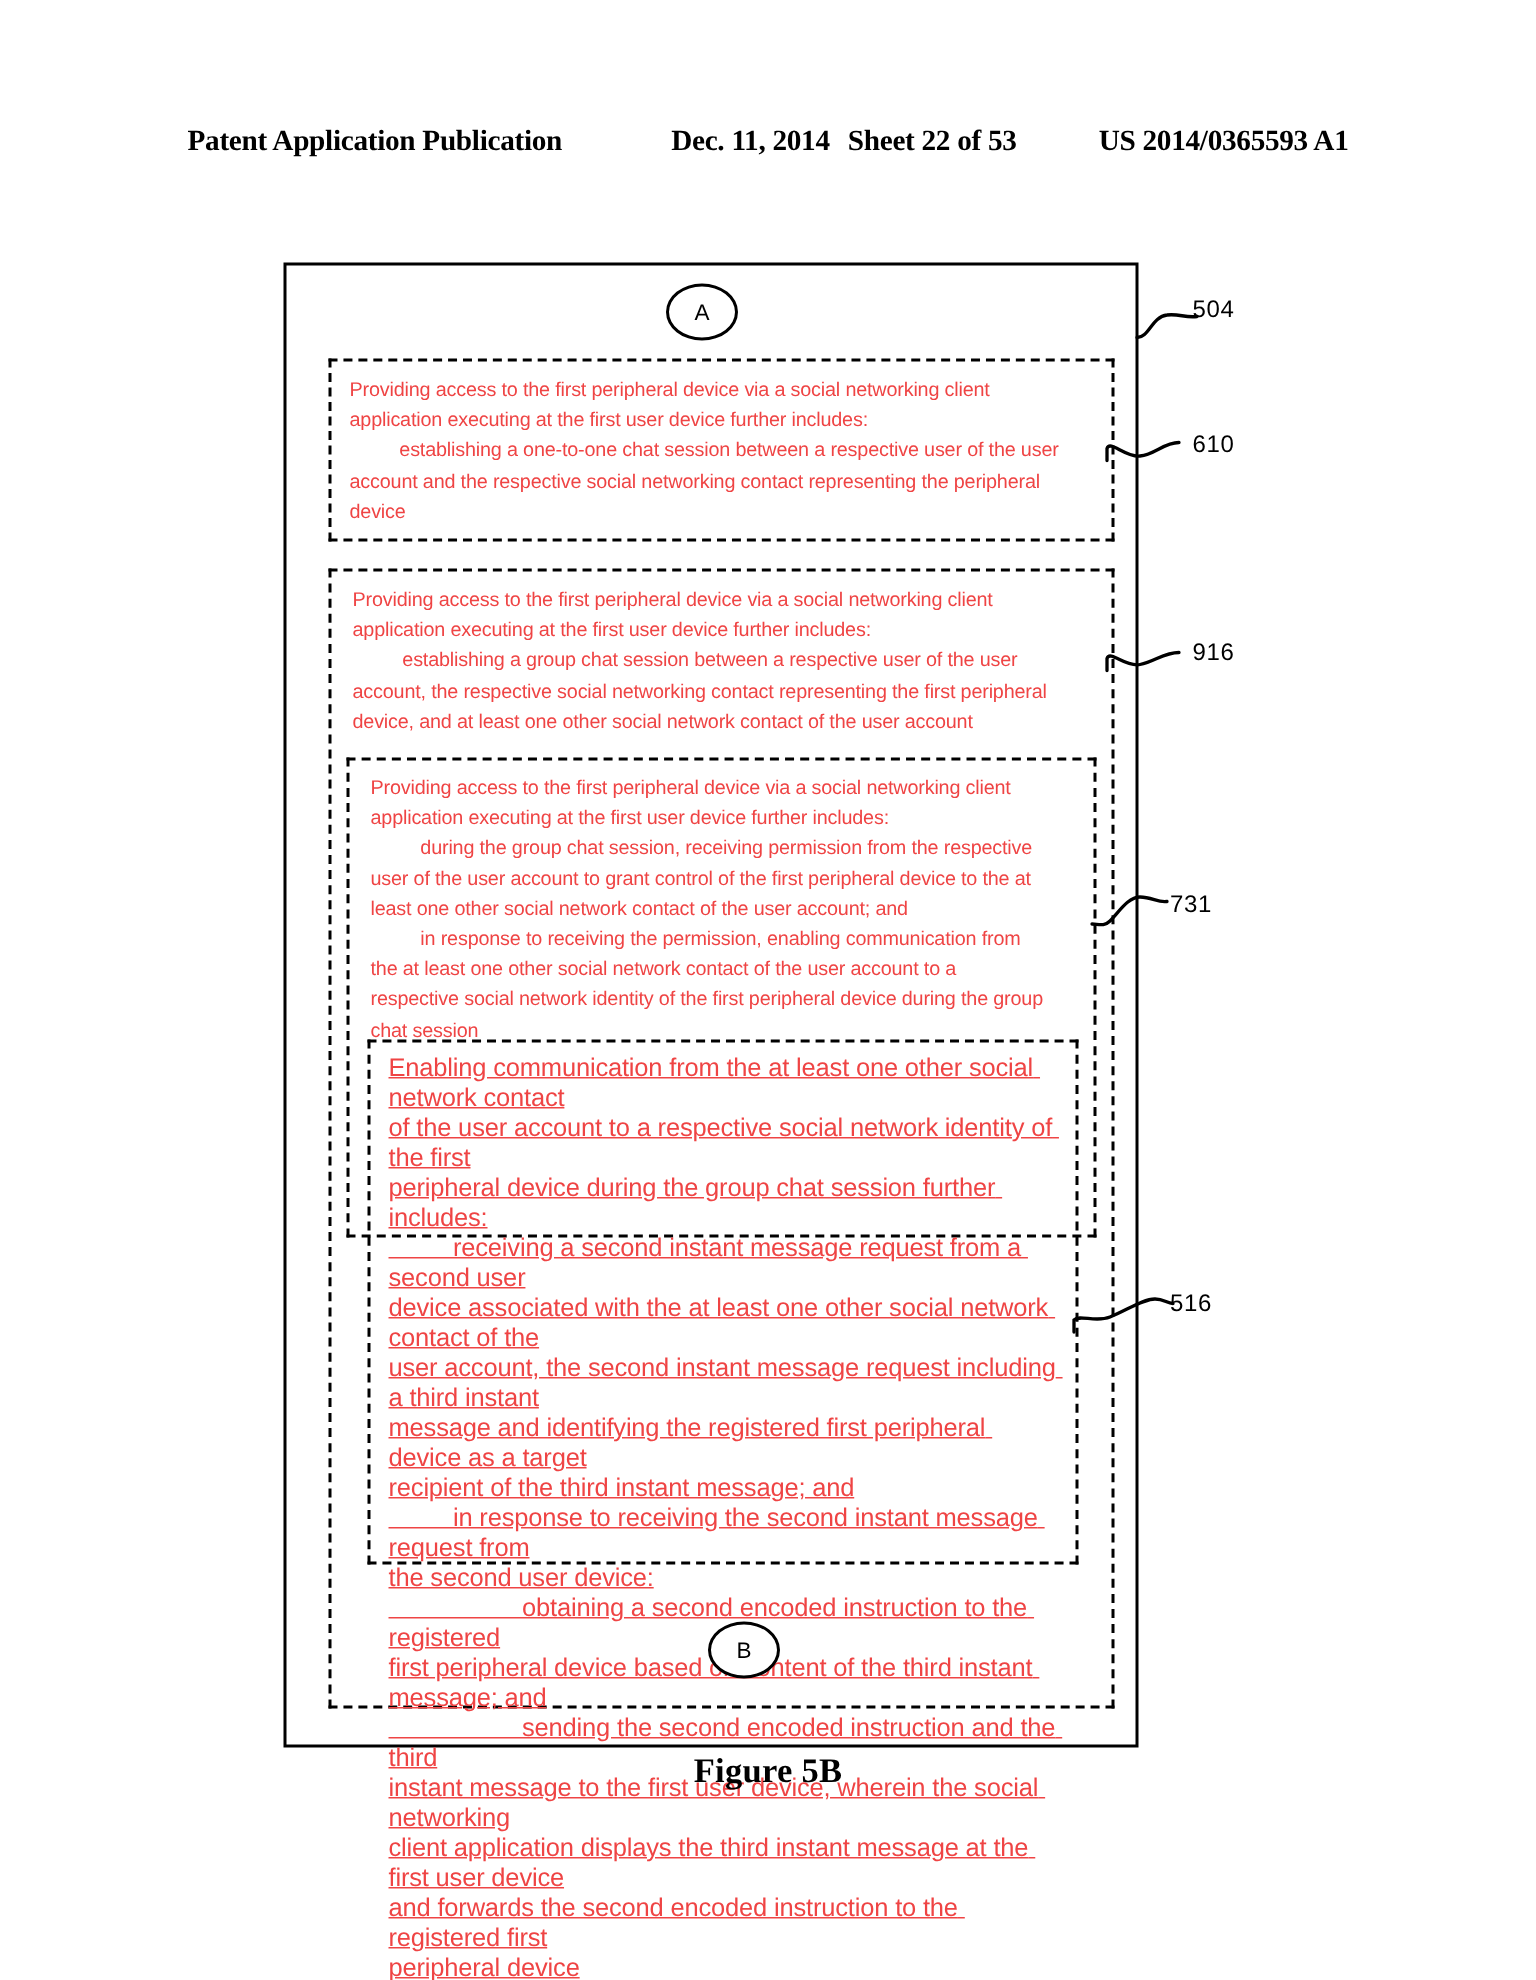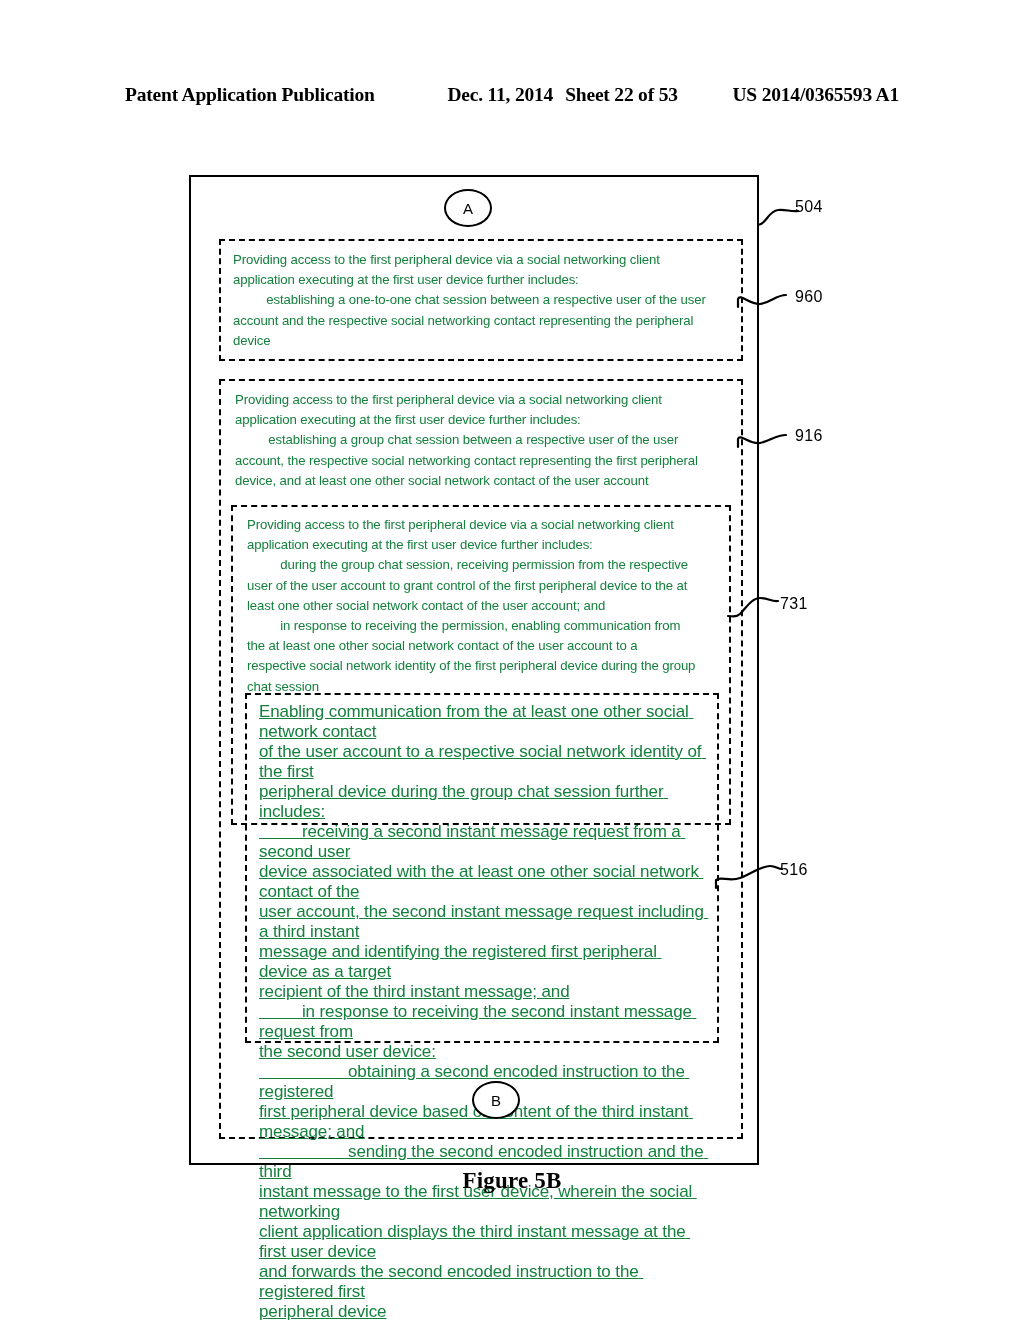--- a/index.html
+++ b/index.html
@@ -121,21 +121,21 @@
   }
   .box-516 > .txt-516 {
     padding: 7px 12px 6px 12px;
   }
 
   
   .ptext {
     font-family: "Liberation Sans", sans-serif;
     font-size: 13.2px;
     line-height: 20.2px;
-    color: #15803d;
+    color: #ef4444;
     letter-spacing: -0.12px;
     white-space: pre-wrap;
   }
   .ptext.small {
     font-size: 17px;
     line-height: 20.0px;
     text-decoration: underline;
   }
 
   
@@ -236,21 +236,21 @@
 </div>
 
 <svg class="leader" style="left:756px; top:203px;" width="50" height="30" viewBox="0 0 50 30">
   <path d="M2,22 C10,22 12,8 22,7 C30,6 34,9 42,8" fill="none" stroke="#000" stroke-width="2.2" stroke-linecap="round"></path>
 </svg>
 <div class="ref-num" style="left:795px; top:198px;">504</div>
 
 <svg class="leader" style="left:736px; top:283px;" width="70" height="32" viewBox="0 0 70 32">
   <path d="M2,24 L2,16 C4,10 14,22 24,21 C34,20 40,12 50,12" fill="none" stroke="#000" stroke-width="2.2" stroke-linecap="round"></path>
 </svg>
-<div class="ref-num" style="left:795px; top:288px;">960</div>
+<div class="ref-num" style="left:795px; top:288px;">610</div>
 
 <svg class="leader" style="left:736px; top:425px;" width="70" height="32" viewBox="0 0 70 32">
   <path d="M2,22 L2,14 C4,8 14,20 24,18 C34,16 40,10 50,10" fill="none" stroke="#000" stroke-width="2.2" stroke-linecap="round"></path>
 </svg>
 <div class="ref-num" style="left:795px; top:427px;">916</div>
 
 <svg class="leader" style="left:726px; top:592px;" width="70" height="32" viewBox="0 0 70 32">
   <path d="M2,24 C6,24 10,26 14,22 C20,16 26,6 34,6 C42,6 46,10 52,9" fill="none" stroke="#000" stroke-width="2.2" stroke-linecap="round"></path>
 </svg>
 <div class="ref-num" style="left:780px; top:595px;">731</div>

